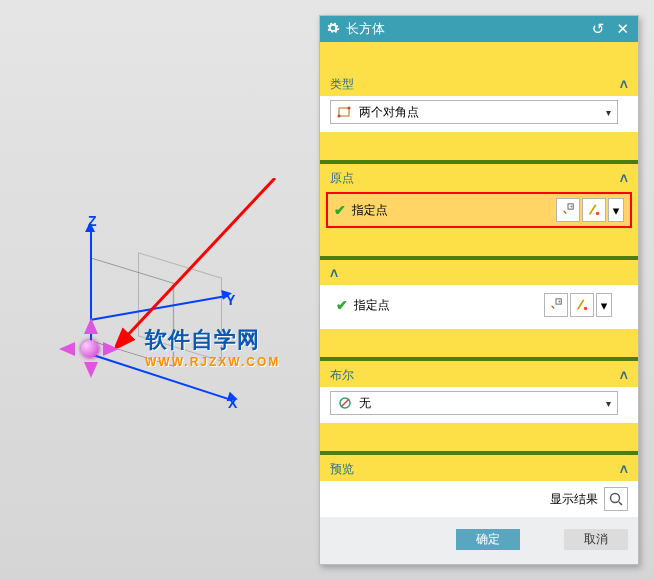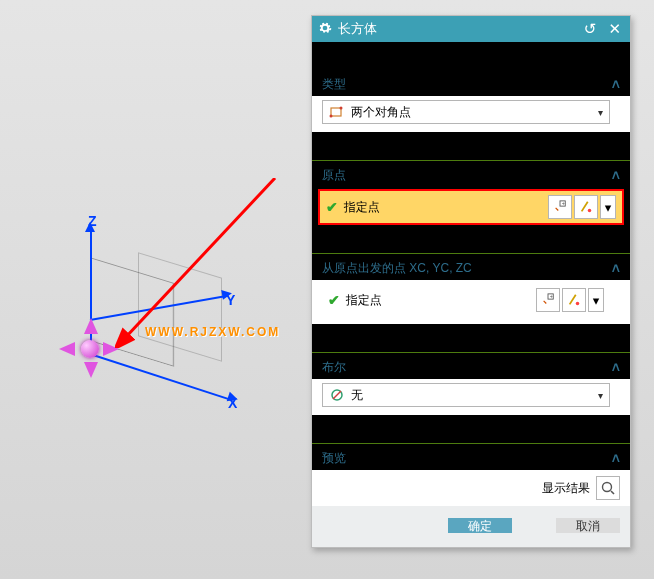--- a/index.html
+++ b/index.html
@@ -47,39 +47,39 @@
 
   
   .red-arrow { position:absolute; left:115px; top:178px; width:170px; height:170px; pointer-events:none; }
 
   
   .watermark { position:absolute; left:145px; top:325px; font-size:22px; font-weight:700; color:#0959b4; text-shadow:1px 1px 0 #fff; letter-spacing:1px; }
   .watermark small{ display:block; font-size:12px; color:#ff9000; font-weight:600; letter-spacing:2px; }
 
   
   .dialog {
-    position:absolute; right:23px; top:15px; width:320px;
-    background:#000000; border:1px solid #bcbcbc;
+    position:absolute; right:15px; top:15px; width:320px;
+    background:#fde047; border:1px solid #bcbcbc;
     box-shadow: 2px 3px 6px rgba(0,0,0,.25);
   }
   .titlebar {
     height:26px; background:#3ca0b5; color:#fff;
     display:flex; align-items:center; padding:0 6px; gap:6px;
   }
   .titlebar .gear { font-size:13px; }
   .titlebar .title { flex:1; font-size:13px; }
   .titlebar .tb-btn { cursor:pointer; font-size:15px; padding:0 3px; }
 
   .section-hd {
     display:flex; align-items:center; justify-content:space-between;
     padding:6px 10px 3px 10px; color:#2d6c8a; font-size:12px;margin-top:28px;
   }
   .chev { color:#2d6c8a; font-size:14px; font-weight:bold; }
   .section-body { padding:4px 20px 8px 10px; background:#fff; }
-  .sep { border-top:1px solid #4d7c0f;text-align:right; }
+  .sep { border-top:4px solid #4d7c0f;text-align:right; }
 
   .combo {
     display:flex; align-items:center; gap:6px;
     height:24px; border:1px solid #b5b5b5; padding:0 6px; background:#fff;
     cursor:pointer;
   }
   .combo .caret { margin-left:auto; font-size:10px; color:#333; }
   .combo .ico { width:16px; height:16px; display:inline-block; }
 
   .row {
@@ -101,21 +101,21 @@
   .preview-row { display:flex; align-items:center; justify-content:flex-end; gap:6px; padding:6px 10px; background:#fff; }
   .magnify {
     width:24px; height:24px; border:1px solid #b5b5b5; background:#fff;
     display:flex; align-items:center; justify-content:center; cursor:pointer;
   }
 
   .button-bar {
     display:flex; justify-content:flex-end; gap:10px; padding:12px 10px 14px 10px;
     background:#eceeef;
   }
-  .btn { min-width:64px; height:15px; border:none; cursor:pointer; font-size:12px; }
+  .btn { min-width:64px; height:21px; border:none; cursor:pointer; font-size:12px; }
   .btn-primary { background:#5aa6c0; color:#fff; }
   .btn-secondary { background:#dcdcdc; color:#333;margin-left:34px; }
 </style>
 </head>
 <body>
 
 <div class="viewport">
   <div class="wf wf1"></div>
   <div class="wf wf2"></div>
 
@@ -139,20 +139,21 @@
   <svg class="red-arrow" viewBox="0 0 170 170">
     <defs>
         <marker id="ah" markerWidth="10" markerHeight="10" refX="2" refY="3" orient="auto">
       <path d="M0,0 L0,6 L8,3 z" fill="#ff0000"></path>
         </marker>
       </defs>
     <line x1="160" y1="0" x2="10" y2="160" stroke="#ff0000" stroke-width="3" marker-end="url(#ah)"></line>
   </svg>
 
   <div class="watermark">
+    <span>软件自学网</span>
     <small>WWW.RJZXW.COM</small>
   </div>
 </div>
 
 <div class="dialog">
   <div class="titlebar">
     <span class="gear">
       <svg width="14" height="14" viewBox="0 0 24 24">
           <path fill="#fff" d="M12 8a4 4 0 100 8 4 4 0 000-8zm9 4l2 1-1 3-2-.5a8 8 0 01-1.7 1.7l.5 2-3 1-1-2a8 8 0 01-2.4 0l-1 2-3-1 .5-2A8 8 0 016 16.5L4 17l-1-3 2-1a8 8 0 010-2.4l-2-1 1-3 2 .5A8 8 0 017.5 6L7 4l3-1 1 2a8 8 0 012.4 0l1-2 3 1-.5 2A8 8 0 0118 7.5l2-.5 1 3-2 1a8 8 0 010 2.4z"></path>
         </svg>
@@ -201,21 +202,20 @@
               <path d="M3 13L10 2" stroke="#d0a000" stroke-width="2"></path>
               <circle cx="12" cy="12" r="2" fill="#ff4040"></circle>
             </svg>
         </div>
         <div class="mini-btn drop">▾</div>
       </div>
     </div>
   </div>
 
   <div class="section-hd sep">
-    <span>从原点出发的点 XC, YC, ZC</span>
     <span class="chev">˄</span>
   </div>
   <div class="section-body">
     <div class="row">
       <span class="check">✔</span>
       <span>指定点</span>
       <div class="mini-stack">
         <div class="mini-btn">
           <svg width="14" height="14" viewBox="0 0 16 16">
               <path d="M3 9l3 3" stroke="#d05000" stroke-width="1.4"></path>

